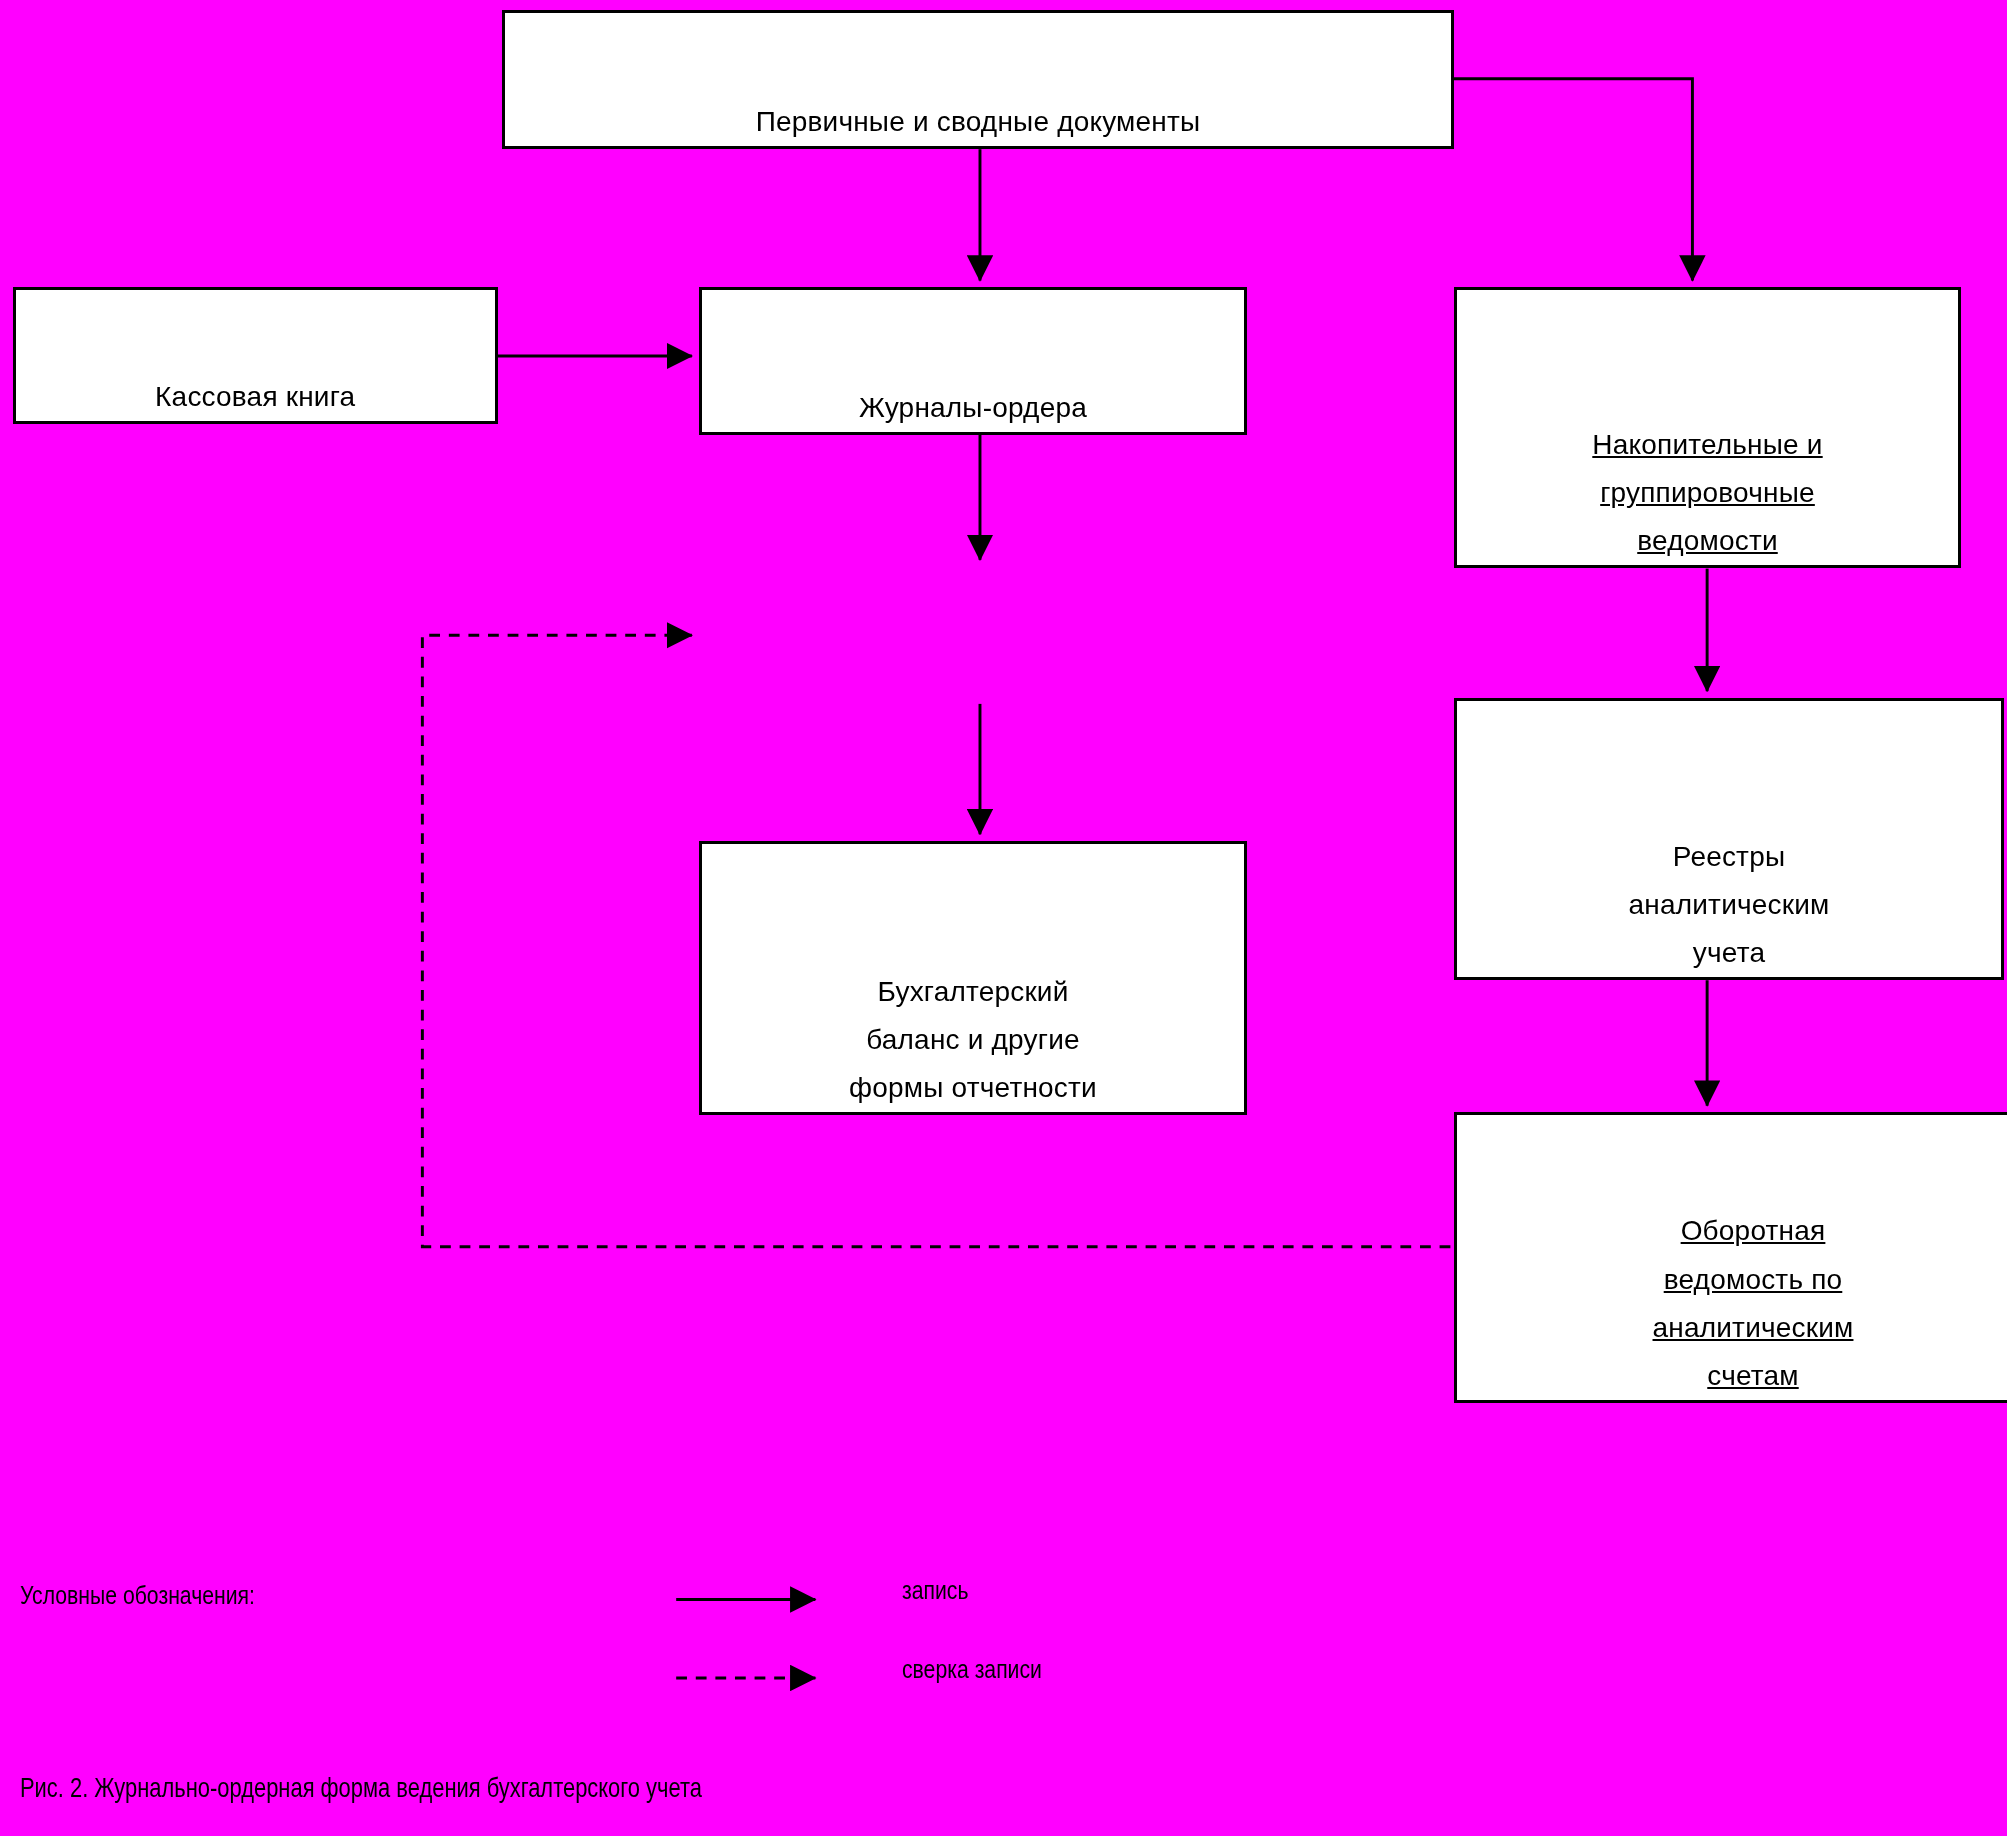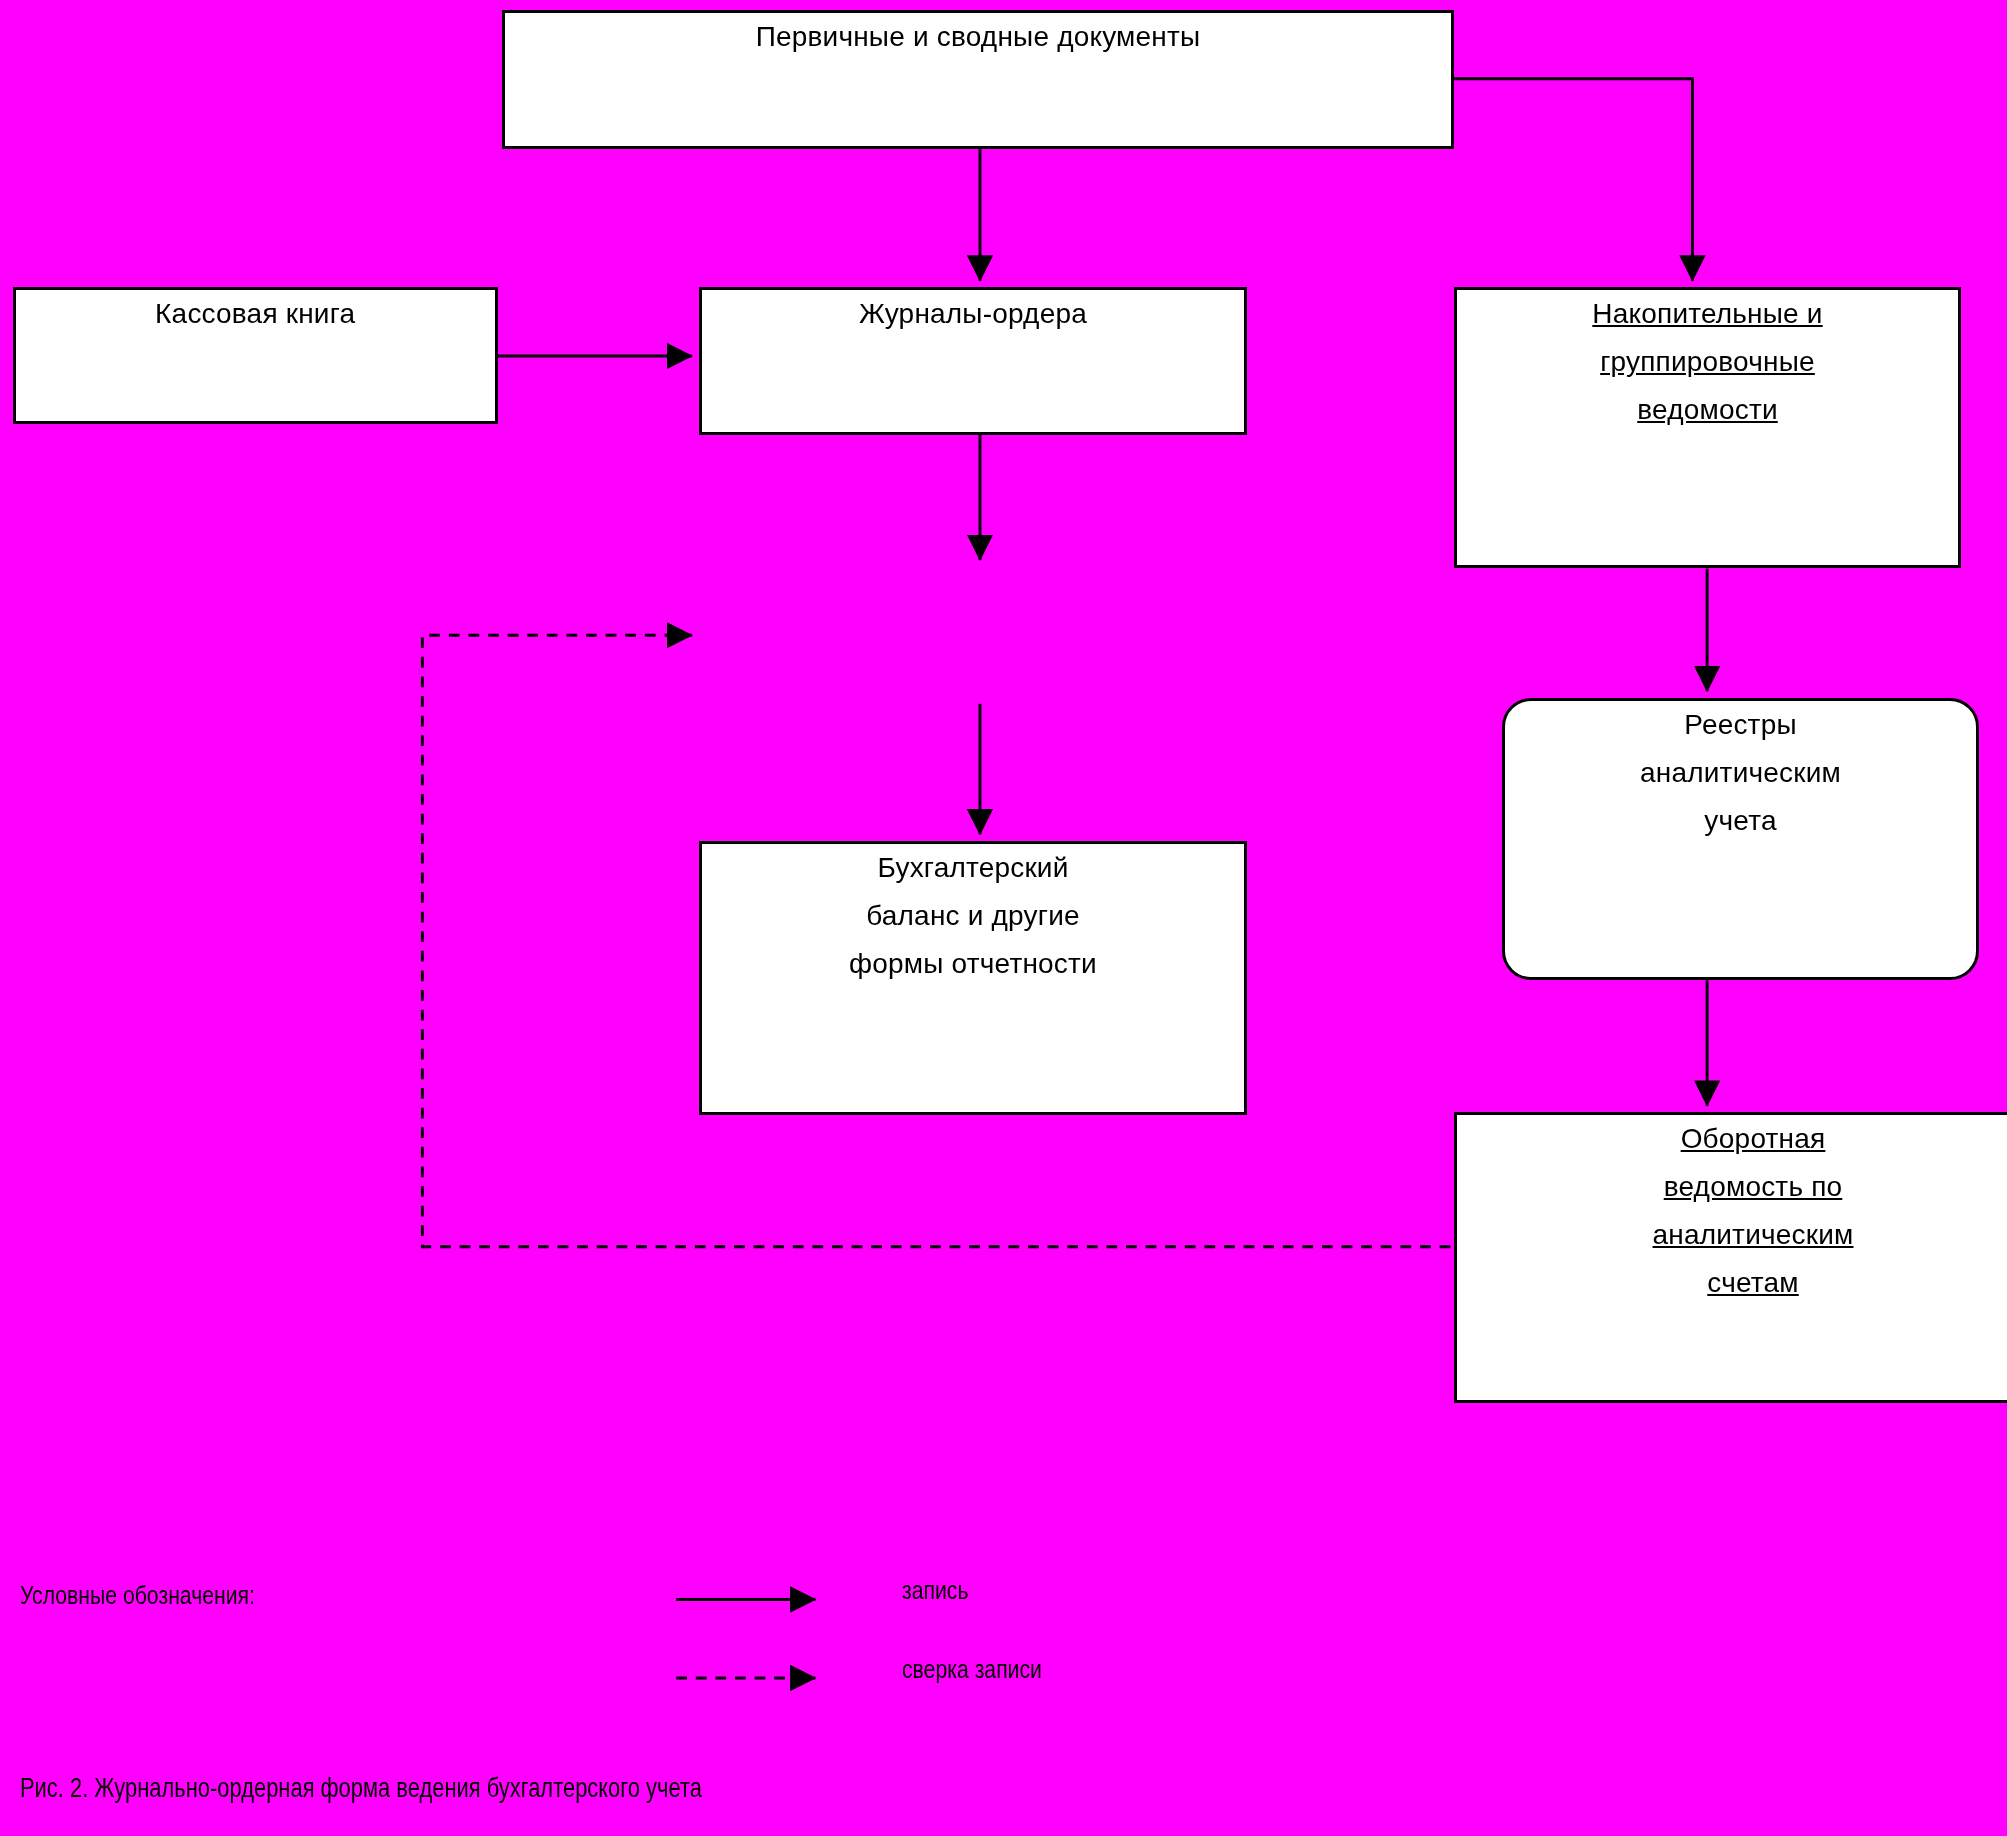--- a/index.html
+++ b/index.html
@@ -28,39 +28,39 @@
     pointer-events: none;
   }
   .node-box {
     position: absolute;
     box-sizing: border-box;
     background: #FFFFFF;
     border: 3.9px solid #000000;
     display: flex;
     flex-direction: column;
     align-items: center;
-    justify-content: flex-start;
+    justify-content: flex-end;
     text-align: center;
     color: #000000;
     font-size: 28px;
     line-height: 1.72;
     letter-spacing: 0.2px;
     z-index: 2;
   }
   .node-box .line {
     display: block;
     white-space: nowrap;
   }
   
   #node-primary     { left: 502px;  top: 9.8px;   width: 952px;  height: 139px; }
   #node-cashbook    { left: 12.7px;   top: 287px;  width: 485px;  height: 137px; }
   #node-journals    { left: 699px;  top: 287px;  width: 548px;  height: 148px; }
   #node-accumul     { left: 1454px; top: 287px;  width: 507px;  height: 281px; text-decoration: underline; }
   #node-mainbook    { left: 699px;  top: 567px;  width: 548px;  height: 137px; }
-  #node-registers   { left: 1502px; top: 698px;  width: 477px;  height: 282px; border-radius: 29px; }
+  #node-registers   { left: 1454px; top: 698px;  width: 550px;  height: 282px; }
   #node-balance     { left: 699px;  top: 841px;  width: 548px;  height: 274px; }
   #node-turnover    { left: 1454px; top: 1112px; width: 598px;  height: 291px; text-decoration: underline; }
 
   .legend-label {
     position: absolute;
     font-size: 26.5px;
     color: #000000;
     white-space: nowrap;
     transform: scaleX(0.80);
     transform-origin: left center;

